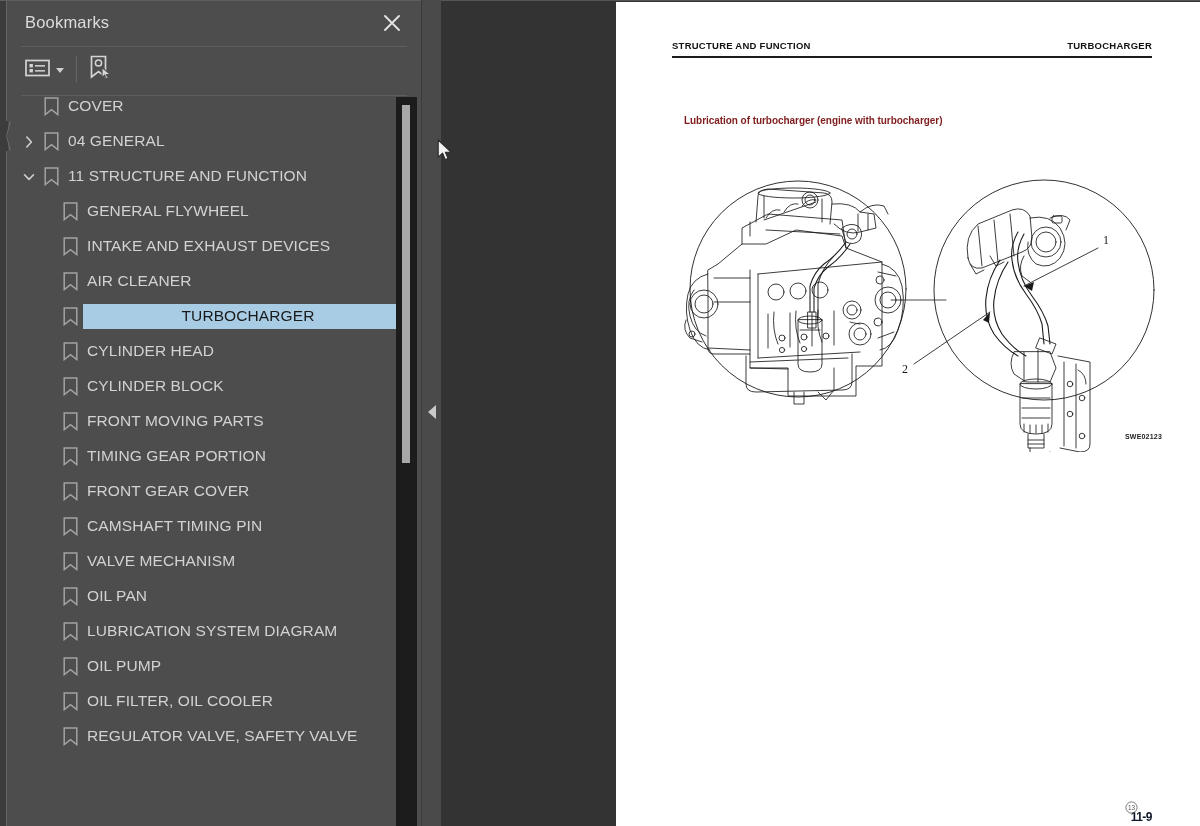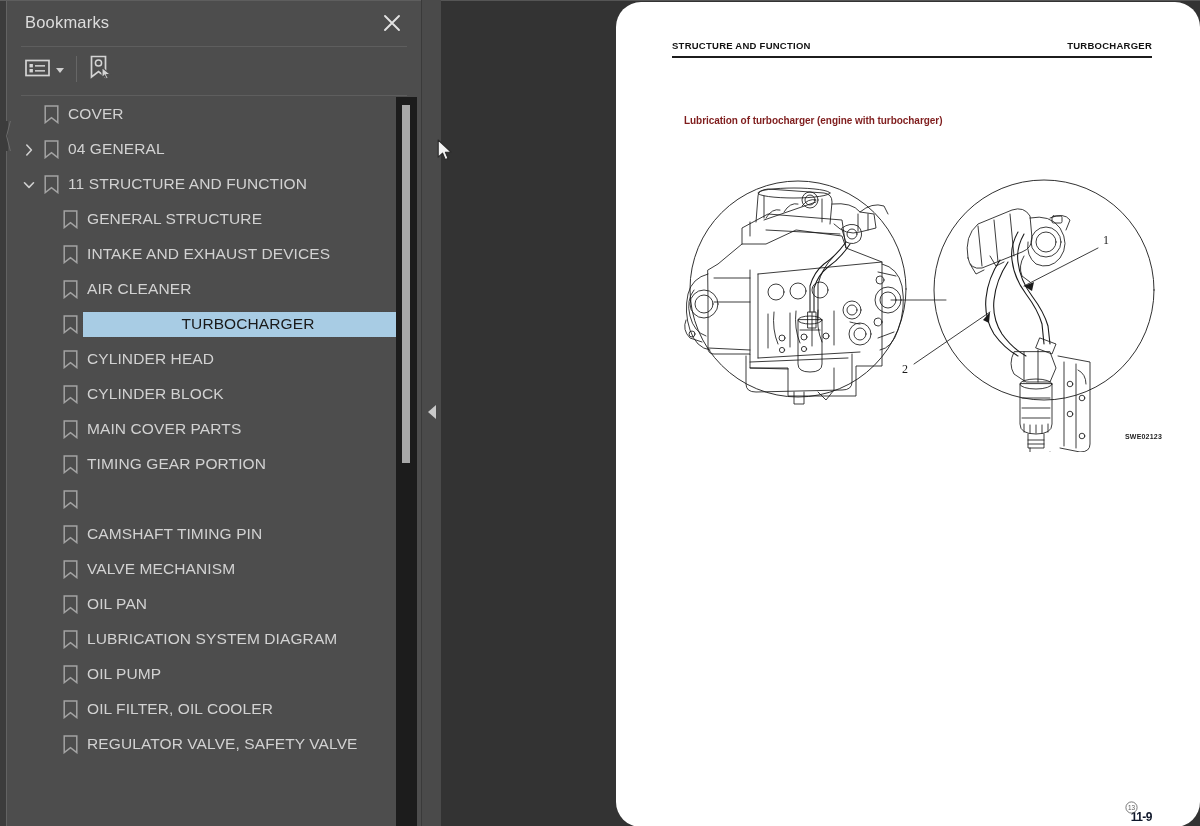--- a/index.html
+++ b/index.html
@@ -109,21 +109,21 @@
     width: 0; height: 0;
     margin-left: 6px;
     border-left: 4.5px solid transparent;
     border-right: 4.5px solid transparent;
     border-top: 5px solid #cfcfcf;
   }
 
   
   #bookmark-tree {
     position: absolute;
-    left: 8px; top: 96px;
+    left: 8px; top: 88px;
     width: 440px; height: 730px;
     overflow: hidden;
   }
   .tree-row {
     position: relative;
     height: 35px;
     display: flex;
     align-items: center;
     cursor: pointer;
     white-space: nowrap;
@@ -196,21 +196,20 @@
     left: 441px; top: 0;
     width: 759px; height: 826px;
     background: #333333;
     border-top: 1px solid #555;
   }
   #doc-page {
     position: absolute;
     left: 175px; top: 1px;
     width: 584px; height: 825px;
     background: #ffffff;
-    border-radius: 25px;
   }
 
   
   #page-header {
     position: absolute;
     left: 56px; top: 38px;
     width: 480px; height: 18px;
     border-bottom: 2.2px solid #1c1c1c;
   }
   #header-left, #header-right {
@@ -355,21 +354,21 @@
             </svg>
           </span>
           <span class="tree-label">11 STRUCTURE AND FUNCTION</span>
         </div>
         <div class="tree-row d1">
           <span class="bm-icon">
             <svg width="15" height="19" viewBox="0 0 15 19">
               <path d="M1.2 1 H13.8 V17.6 L7.5 12.6 L1.2 17.6 Z" fill="none" stroke="#a3a3a3" stroke-width="1.5"></path>
             </svg>
           </span>
-          <span class="tree-label">GENERAL STRUCTURE</span>
+          <span class="tree-label">GENERAL FLYWHEEL</span>
         </div>
         <div class="tree-row d1">
           <span class="bm-icon">
             <svg width="15" height="19" viewBox="0 0 15 19">
               <path d="M1.2 1 H13.8 V17.6 L7.5 12.6 L1.2 17.6 Z" fill="none" stroke="#a3a3a3" stroke-width="1.5"></path>
             </svg>
           </span>
           <span class="tree-label">INTAKE AND EXHAUST DEVICES</span>
         </div>
         <div class="tree-row d1">
@@ -403,36 +402,37 @@
             </svg>
           </span>
           <span class="tree-label">CYLINDER BLOCK</span>
         </div>
         <div class="tree-row d1">
           <span class="bm-icon">
             <svg width="15" height="19" viewBox="0 0 15 19">
               <path d="M1.2 1 H13.8 V17.6 L7.5 12.6 L1.2 17.6 Z" fill="none" stroke="#a3a3a3" stroke-width="1.5"></path>
             </svg>
           </span>
-          <span class="tree-label">MAIN COVER PARTS</span>
+          <span class="tree-label">FRONT MOVING PARTS</span>
         </div>
         <div class="tree-row d1">
           <span class="bm-icon">
             <svg width="15" height="19" viewBox="0 0 15 19">
               <path d="M1.2 1 H13.8 V17.6 L7.5 12.6 L1.2 17.6 Z" fill="none" stroke="#a3a3a3" stroke-width="1.5"></path>
             </svg>
           </span>
           <span class="tree-label">TIMING GEAR PORTION</span>
         </div>
         <div class="tree-row d1">
           <span class="bm-icon">
             <svg width="15" height="19" viewBox="0 0 15 19">
               <path d="M1.2 1 H13.8 V17.6 L7.5 12.6 L1.2 17.6 Z" fill="none" stroke="#a3a3a3" stroke-width="1.5"></path>
             </svg>
           </span>
+          <span class="tree-label">FRONT GEAR COVER</span>
         </div>
         <div class="tree-row d1">
           <span class="bm-icon">
             <svg width="15" height="19" viewBox="0 0 15 19">
               <path d="M1.2 1 H13.8 V17.6 L7.5 12.6 L1.2 17.6 Z" fill="none" stroke="#a3a3a3" stroke-width="1.5"></path>
             </svg>
           </span>
           <span class="tree-label">CAMSHAFT TIMING PIN</span>
         </div>
         <div class="tree-row d1">

